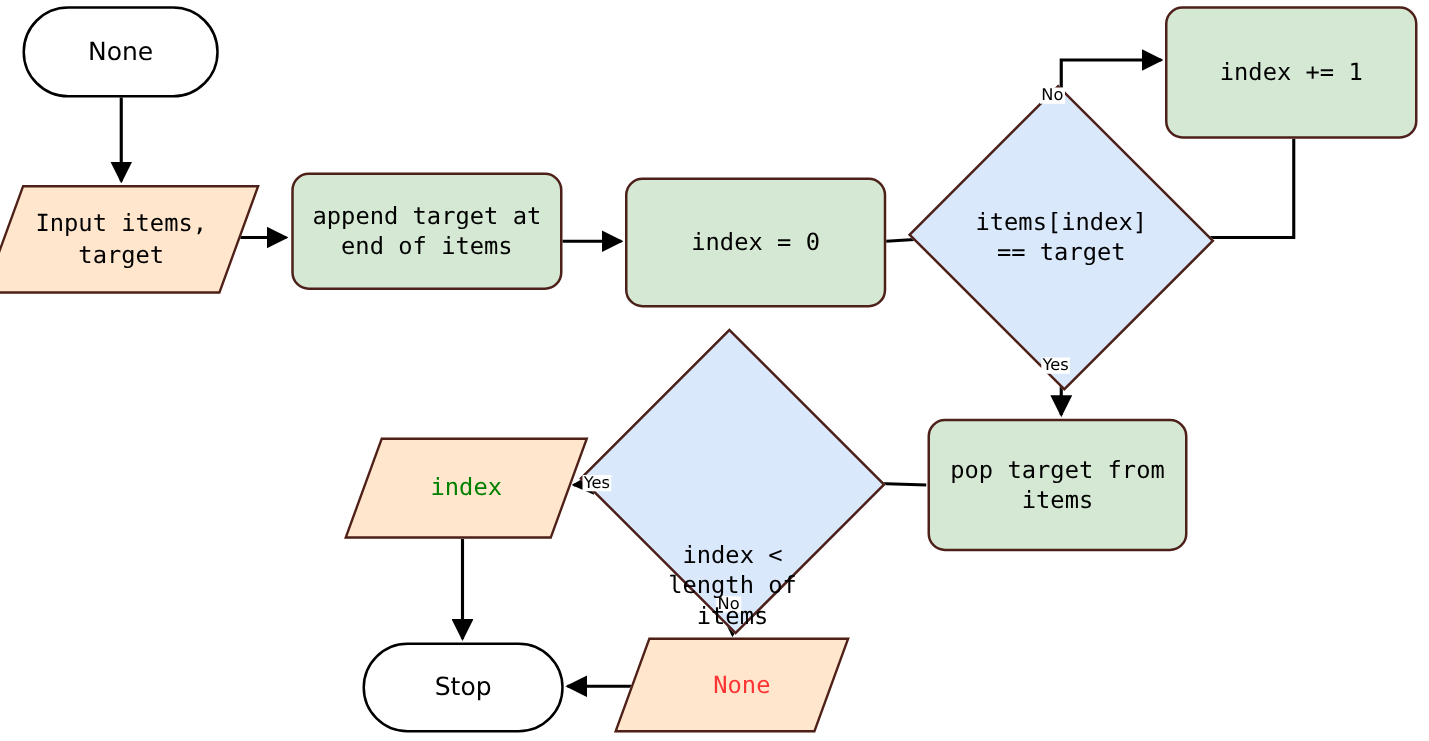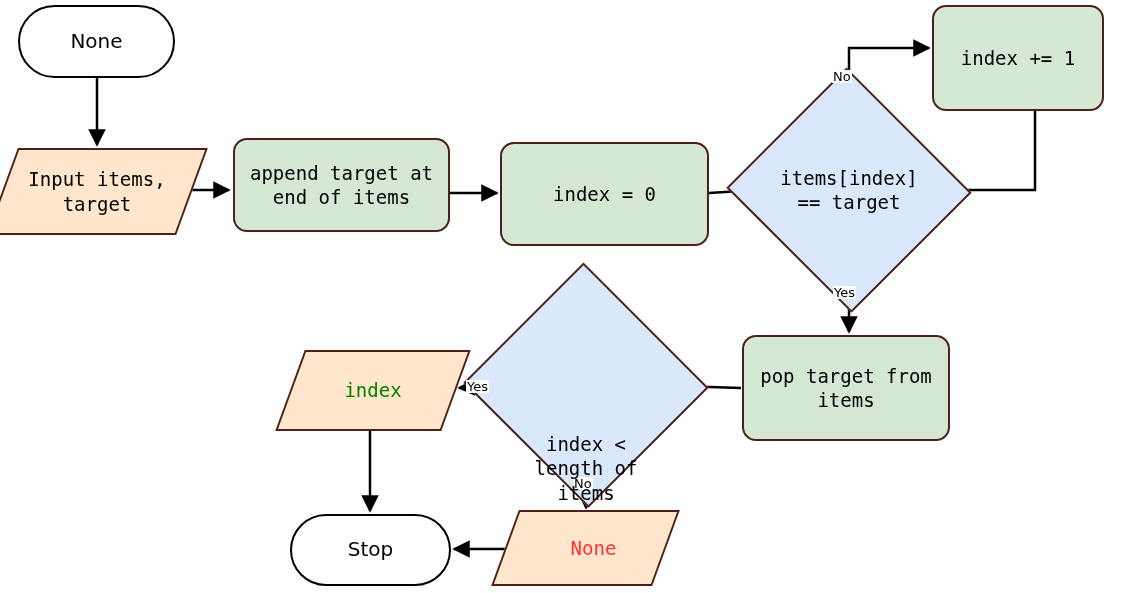--- a/index.html
+++ b/index.html
@@ -164,21 +164,21 @@
   <div class="node process" style="left:500px; top:142px; width:209px; height:104px;">
     <span class="node-label">index = 0</span>
   </div>
 
   <div class="node decision" style="left:724px; top:70px; width:250px; height:240px;">
     <span class="dia"></span>
     <span class="node-label">items[index]
 == target</span>
   </div>
 
-  <div class="node process" style="left:932px; top:5px; width:172px; height:106px;">
+  <div class="node process" style="left:932px; top:5px; width:202px; height:106px;">
     <span class="node-label">index += 1</span>
   </div>
 
   <div class="node process" style="left:742px; top:335px; width:208px; height:106px;">
     <span class="node-label">pop target from
 items</span>
   </div>
 
   <div class="node decision" style="left:461px; top:265px; width:250px; height:240px;align-items:flex-end;">
     <span class="dia"></span>

